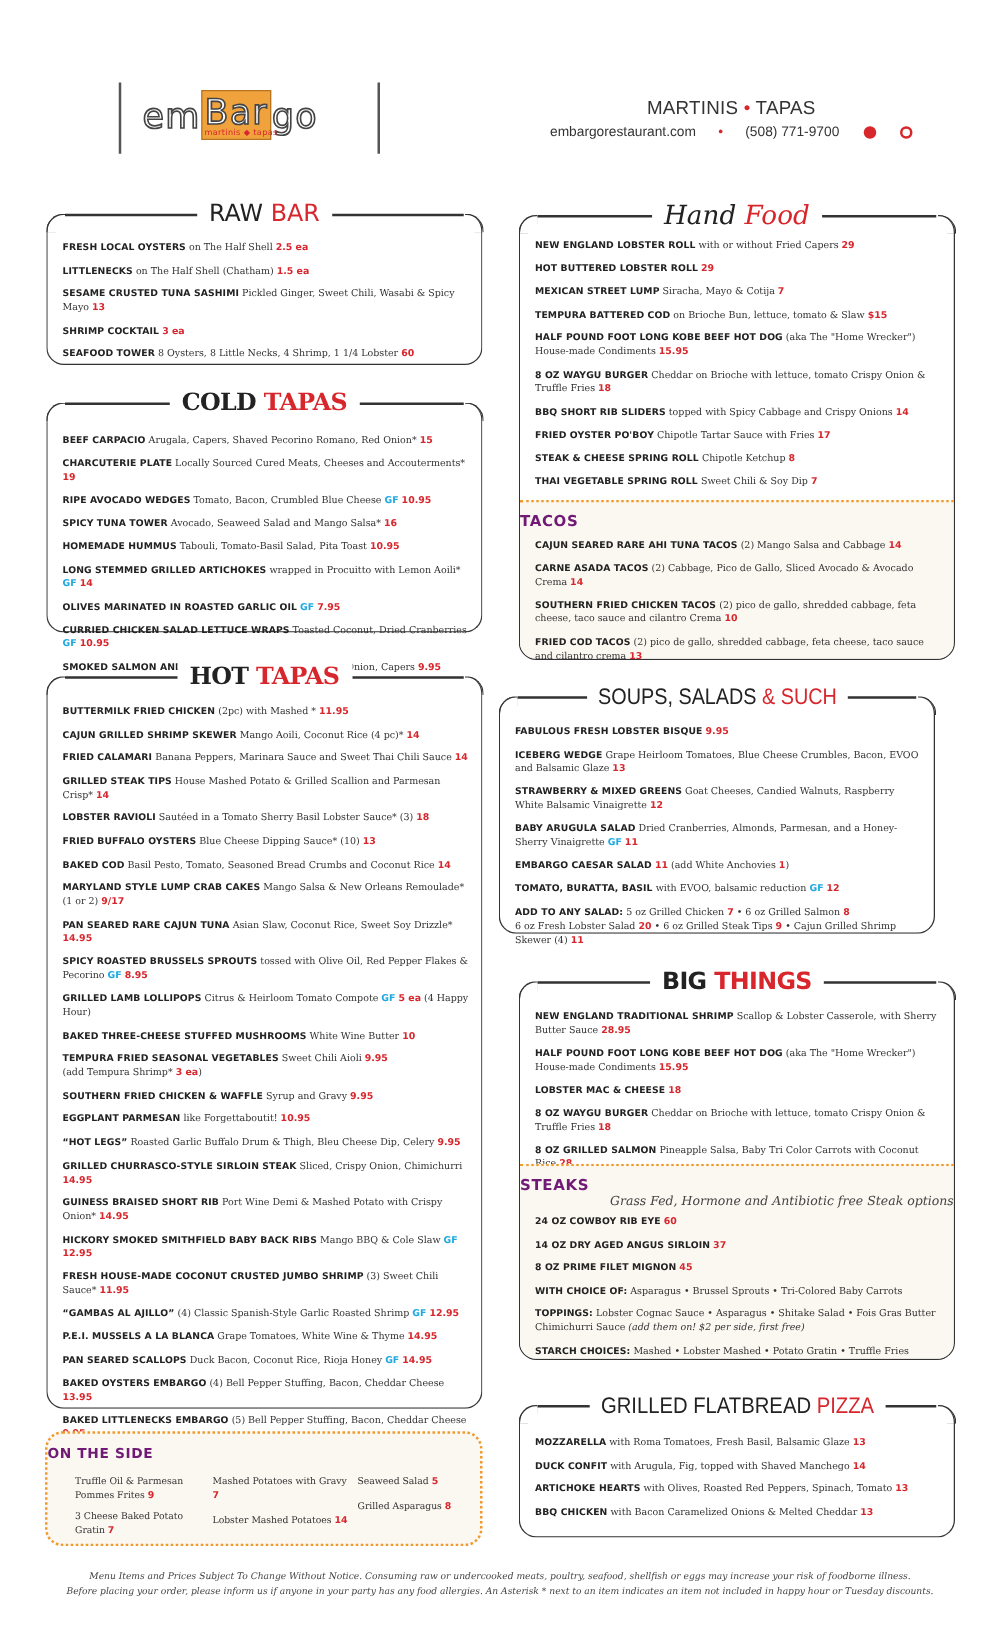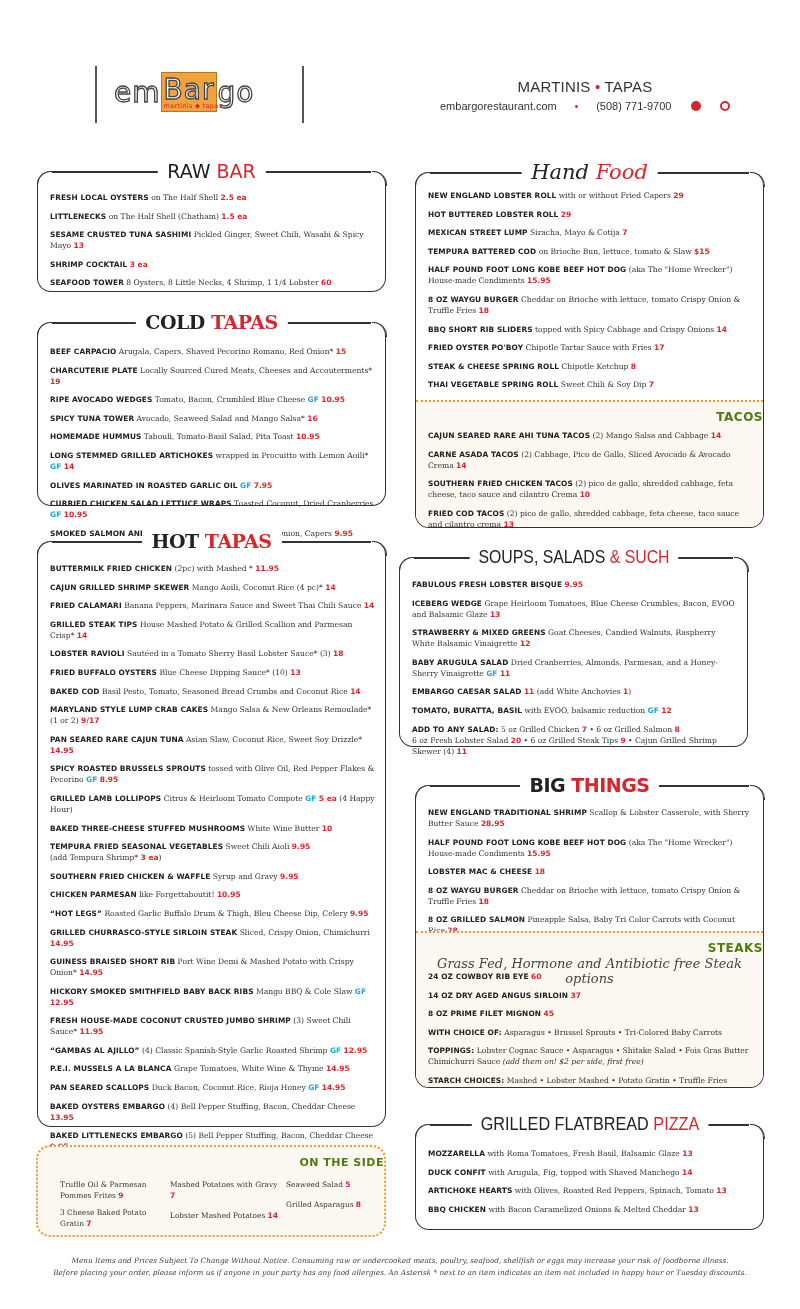--- a/index.html
+++ b/index.html
@@ -21,21 +21,21 @@
 .box:before{left:-1.5px;border-left:1.5px solid #333;border-top-left-radius:14px}
 .box:after{right:-1.5px;border-right:1.5px solid #333;border-top-right-radius:14px}
 .title{position:absolute;top:-14px;left:50%;transform:translateX(-50%);background:#fff;padding:0 10px;white-space:nowrap;text-align:center;font-weight:bold;line-height:28px}
 .red{color:#d8262d}
 .gf{color:#1fa9e0;font-family:"DejaVu Sans",sans-serif;font-weight:bold;font-size:7.5px}
 .items{position:absolute;left:12px;right:10px}
 .item{font-size:7.6px;line-height:11px;margin-bottom:7.6px;color:#333;font-family:"DejaVu Serif",serif}
 .item .n{font-family:"DejaVu Sans",sans-serif;font-weight:bold;font-size:7.4px;color:#222;letter-spacing:.1px}
 .item .p{font-family:"DejaVu Sans",sans-serif;font-weight:bold;color:#d8262d;font-size:7.5px}
 .cream{position:absolute;left:0;right:0;background:#fbf8f2;border-top:2px dotted #f09a2e;border-bottom-left-radius:13px;border-bottom-right-radius:13px}
-.subhdr{font-family:"DejaVu Sans",sans-serif;font-weight:bold;font-size:12px;text-align:right;color:#4d7c0f;letter-spacing:.5px}
+.subhdr{font-family:"DejaVu Sans",sans-serif;font-weight:bold;font-size:12px;text-align:left;color:#701a75;letter-spacing:.5px}
 .side{position:absolute;left:36px;top:1145px;width:350px;height:92px;border:2px dotted #f09a2e;border-radius:14px;background:#fbf8f2}
 .foot{position:absolute;left:0;width:800px;top:1255px;text-align:center;font-style:italic;font-size:7.3px;line-height:12px;color:#444}
 </style>
 </head>
 <body>
 
 <div>
   <div class="hdr-logo">
     <div class="bar" style="left:0"></div>
     <div class="bar" style="left:207px"></div>
@@ -103,21 +103,21 @@
       <div class="item"><span class="n">LOBSTER RAVIOLI</span> <span class="d">Sautéed in a Tomato Sherry Basil Lobster Sauce* (3)</span> <span class="p">18</span></div>
       <div class="item"><span class="n">FRIED BUFFALO OYSTERS</span> <span class="d">Blue Cheese Dipping Sauce* (10)</span> <span class="p">13</span></div>
       <div class="item"><span class="n">BAKED COD</span> <span class="d">Basil Pesto, Tomato, Seasoned Bread Crumbs and Coconut Rice</span> <span class="p">14</span></div>
       <div class="item"><span class="n">MARYLAND STYLE LUMP CRAB CAKES</span> <span class="d">Mango Salsa &amp; New Orleans Remoulade* (1 or 2)</span> <span class="p">9/17</span></div>
       <div class="item"><span class="n">PAN SEARED RARE CAJUN TUNA</span> <span class="d">Asian Slaw, Coconut Rice, Sweet Soy Drizzle*</span> <span class="p">14.95</span></div>
       <div class="item"><span class="n">SPICY ROASTED BRUSSELS SPROUTS</span> <span class="d">tossed with Olive Oil, Red Pepper Flakes &amp; Pecorino</span> <span class="gf">GF</span> <span class="p">8.95</span></div>
       <div class="item"><span class="n">GRILLED LAMB LOLLIPOPS</span> <span class="d">Citrus &amp; Heirloom Tomato Compote</span> <span class="gf">GF</span> <span class="p">5 ea</span> <span>(4 Happy Hour)</span></div>
       <div class="item"><span class="n">BAKED THREE-CHEESE STUFFED MUSHROOMS</span> <span class="d">White Wine Butter</span> <span class="p">10</span></div>
       <div class="item"><span class="n">TEMPURA FRIED SEASONAL VEGETABLES</span> <span class="d">Sweet Chili Aioli</span> <span class="p">9.95</span><br><span>(add Tempura Shrimp* </span><span class="p">3 ea</span><span>)</span></div>
       <div class="item"><span class="n">SOUTHERN FRIED CHICKEN &amp; WAFFLE</span> <span class="d">Syrup and Gravy</span> <span class="p">9.95</span></div>
-      <div class="item"><span class="n">CHICKEN PARMESAN</span> <span class="d">like Forgettaboutit!</span> <span class="p">10.95</span></div>
+      <div class="item"><span class="n">EGGPLANT PARMESAN</span> <span class="d">like Forgettaboutit!</span> <span class="p">10.95</span></div>
       <div class="item"><span class="n">“HOT LEGS”</span> <span class="d">Roasted Garlic Buffalo Drum &amp; Thigh, Bleu Cheese Dip, Celery</span> <span class="p">9.95</span></div>
       <div class="item"><span class="n">GRILLED CHURRASCO-STYLE SIRLOIN STEAK</span> <span class="d">Sliced, Crispy Onion, Chimichurri</span> <span class="p">14.95</span></div>
       <div class="item"><span class="n">GUINESS BRAISED SHORT RIB</span> <span class="d">Port Wine Demi &amp; Mashed Potato with Crispy Onion*</span> <span class="p">14.95</span></div>
       <div class="item"><span class="n">HICKORY SMOKED SMITHFIELD BABY BACK RIBS</span> <span class="d">Mango BBQ &amp; Cole Slaw</span> <span class="gf">GF</span> <span class="p">12.95</span></div>
       <div class="item"><span class="n">FRESH HOUSE-MADE COCONUT CRUSTED JUMBO SHRIMP</span> <span class="d">(3) Sweet Chili Sauce*</span> <span class="p">11.95</span></div>
       <div class="item"><span class="n">“GAMBAS AL AJILLO”</span> <span class="d">(4) Classic Spanish-Style Garlic Roasted Shrimp</span> <span class="gf">GF</span> <span class="p">12.95</span></div>
       <div class="item"><span class="n">P.E.I. MUSSELS A LA BLANCA</span> <span class="d">Grape Tomatoes, White Wine &amp; Thyme</span> <span class="p">14.95</span></div>
       <div class="item"><span class="n">PAN SEARED SCALLOPS</span> <span class="d">Duck Bacon, Coconut Rice, Rioja Honey</span> <span class="gf">GF</span> <span class="p">14.95</span></div>
       <div class="item"><span class="n">BAKED OYSTERS EMBARGO</span> <span class="d">(4) Bell Pepper Stuffing, Bacon, Cheddar Cheese</span> <span class="p">13.95</span></div>
       <div class="item"><span class="n">BAKED LITTLENECKS EMBARGO</span> <span class="d">(5) Bell Pepper Stuffing, Bacon, Cheddar Cheese</span> <span class="p">9.95</span></div>
@@ -195,21 +195,21 @@
   <div class="items" style="top:22px" id="big-items">
       <div class="item"><span class="n">NEW ENGLAND TRADITIONAL SHRIMP</span> <span class="d">Scallop &amp; Lobster Casserole, with Sherry Butter Sauce</span> <span class="p">28.95</span></div>
       <div class="item"><span class="n">HALF POUND FOOT LONG KOBE BEEF HOT DOG</span> <span class="d">(aka The "Home Wrecker") House-made Condiments</span> <span class="p">15.95</span></div>
       <div class="item"><span class="n">LOBSTER MAC &amp; CHEESE</span> <span class="p">18</span></div>
       <div class="item"><span class="n">8 OZ WAYGU BURGER</span> <span class="d">Cheddar on Brioche with lettuce, tomato Crispy Onion &amp; Truffle Fries</span> <span class="p">18</span></div>
       <div class="item"><span class="n">8 OZ GRILLED SALMON</span> <span class="d">Pineapple Salsa, Baby Tri Color Carrots with Coconut Rice</span> <span class="p">28</span></div>
       <div class="item"><span class="n">TEMPURA BATTERED COD</span> <span class="d">on Brioche Bun, lettuce, tomato &amp; Slaw</span> <span class="p">$15</span></div>
     </div>
   <div class="cream" style="top:146px;bottom:0">
     <div class="subhdr" style="margin-top:8px">STEAKS</div>
-    <div style="text-align:center;font-style:italic;font-size:13px;color:#444;margin-top:1px">Grass Fed, Hormone and Antibiotic free Steak options</div>
+    <div style="text-align:right;font-style:italic;font-size:10px;color:#444;margin-top:1px">Grass Fed, Hormone and Antibiotic free Steak options</div>
     <div class="items" style="top:38px" id="steak-items">
         <div class="item"><span class="n">24 OZ COWBOY RIB EYE</span> <span class="p">60</span></div>
         <div class="item"><span class="n">14 OZ DRY AGED ANGUS SIRLOIN</span> <span class="p">37</span></div>
         <div class="item"><span class="n">8 OZ PRIME FILET MIGNON</span> <span class="p">45</span></div>
         <div class="item"><span class="n red">WITH CHOICE OF:</span> <span>Asparagus • Brussel Sprouts • Tri-Colored Baby Carrots</span></div>
   <div class="item"><span class="n red">TOPPINGS:</span> <span>Lobster Cognac Sauce • Asparagus • Shitake Salad • Fois Gras Butter Chimichurri Sauce</span> <i>(add them on! $2 per side, first free)</i></div>
   <div class="item"><span class="n red">STARCH CHOICES:</span> <span>Mashed • Lobster Mashed • Potato Gratin • Truffle Fries</span></div>
       </div>
   </div>
 </section>

